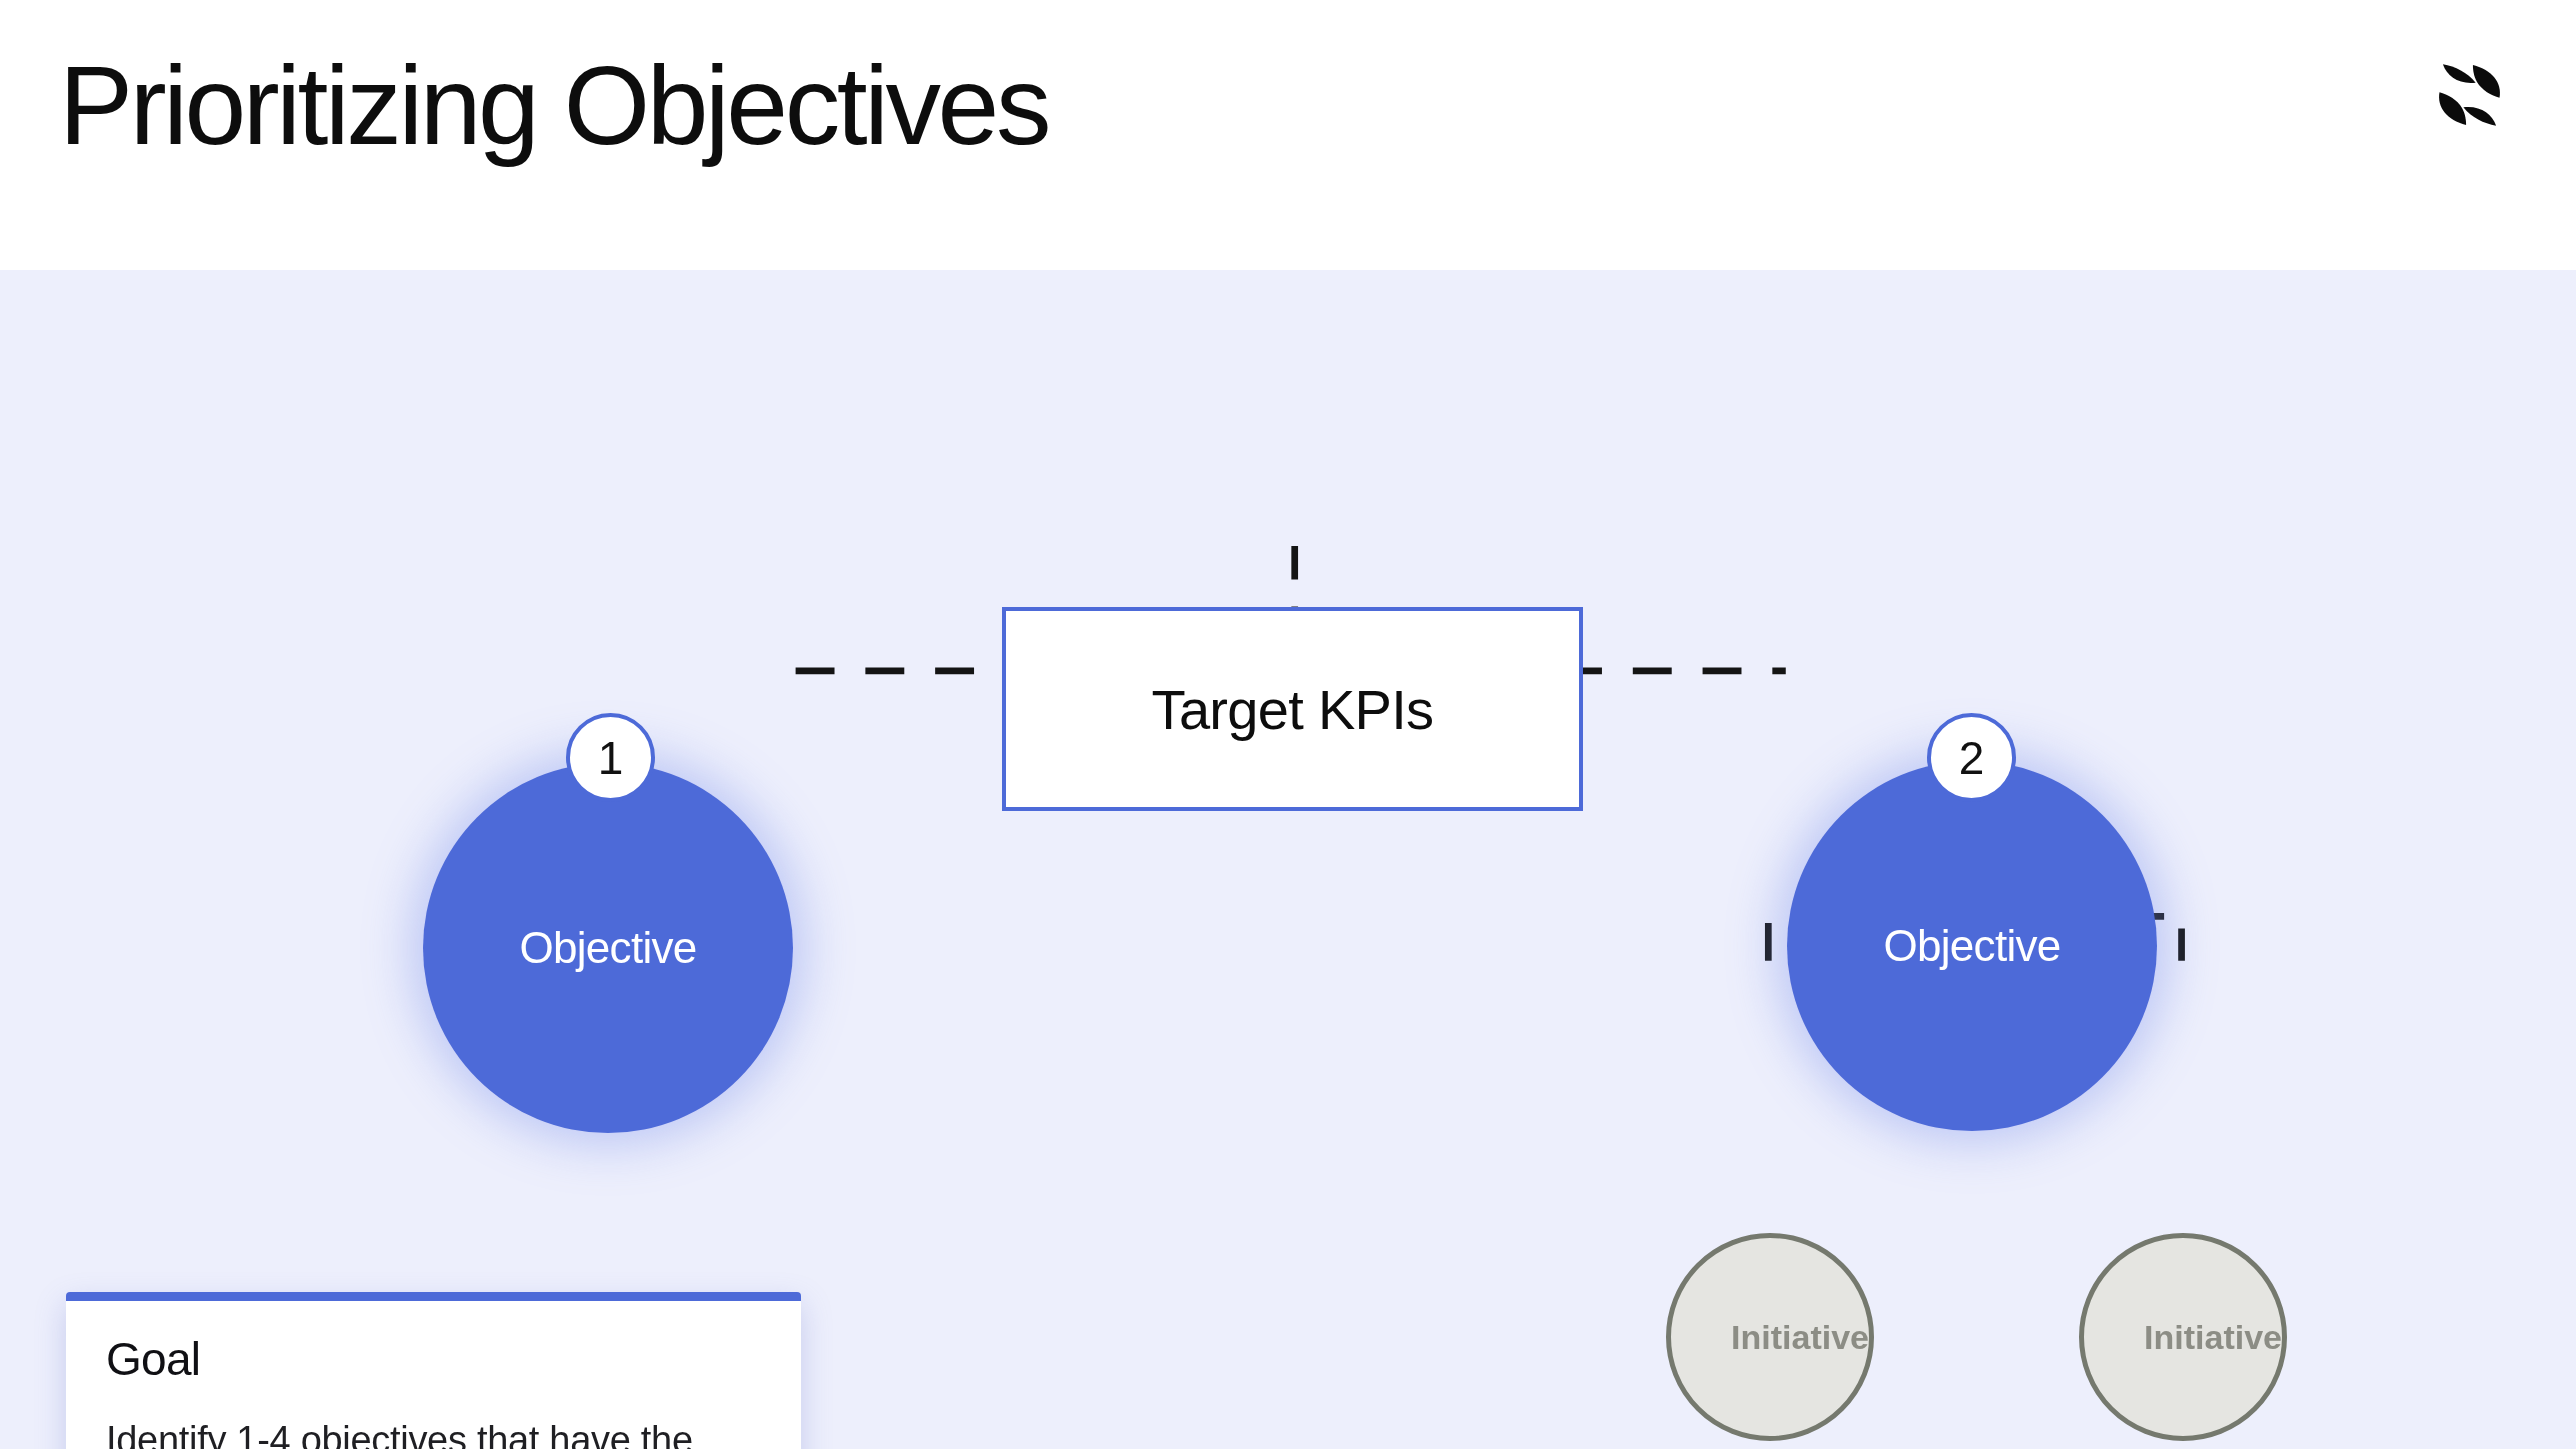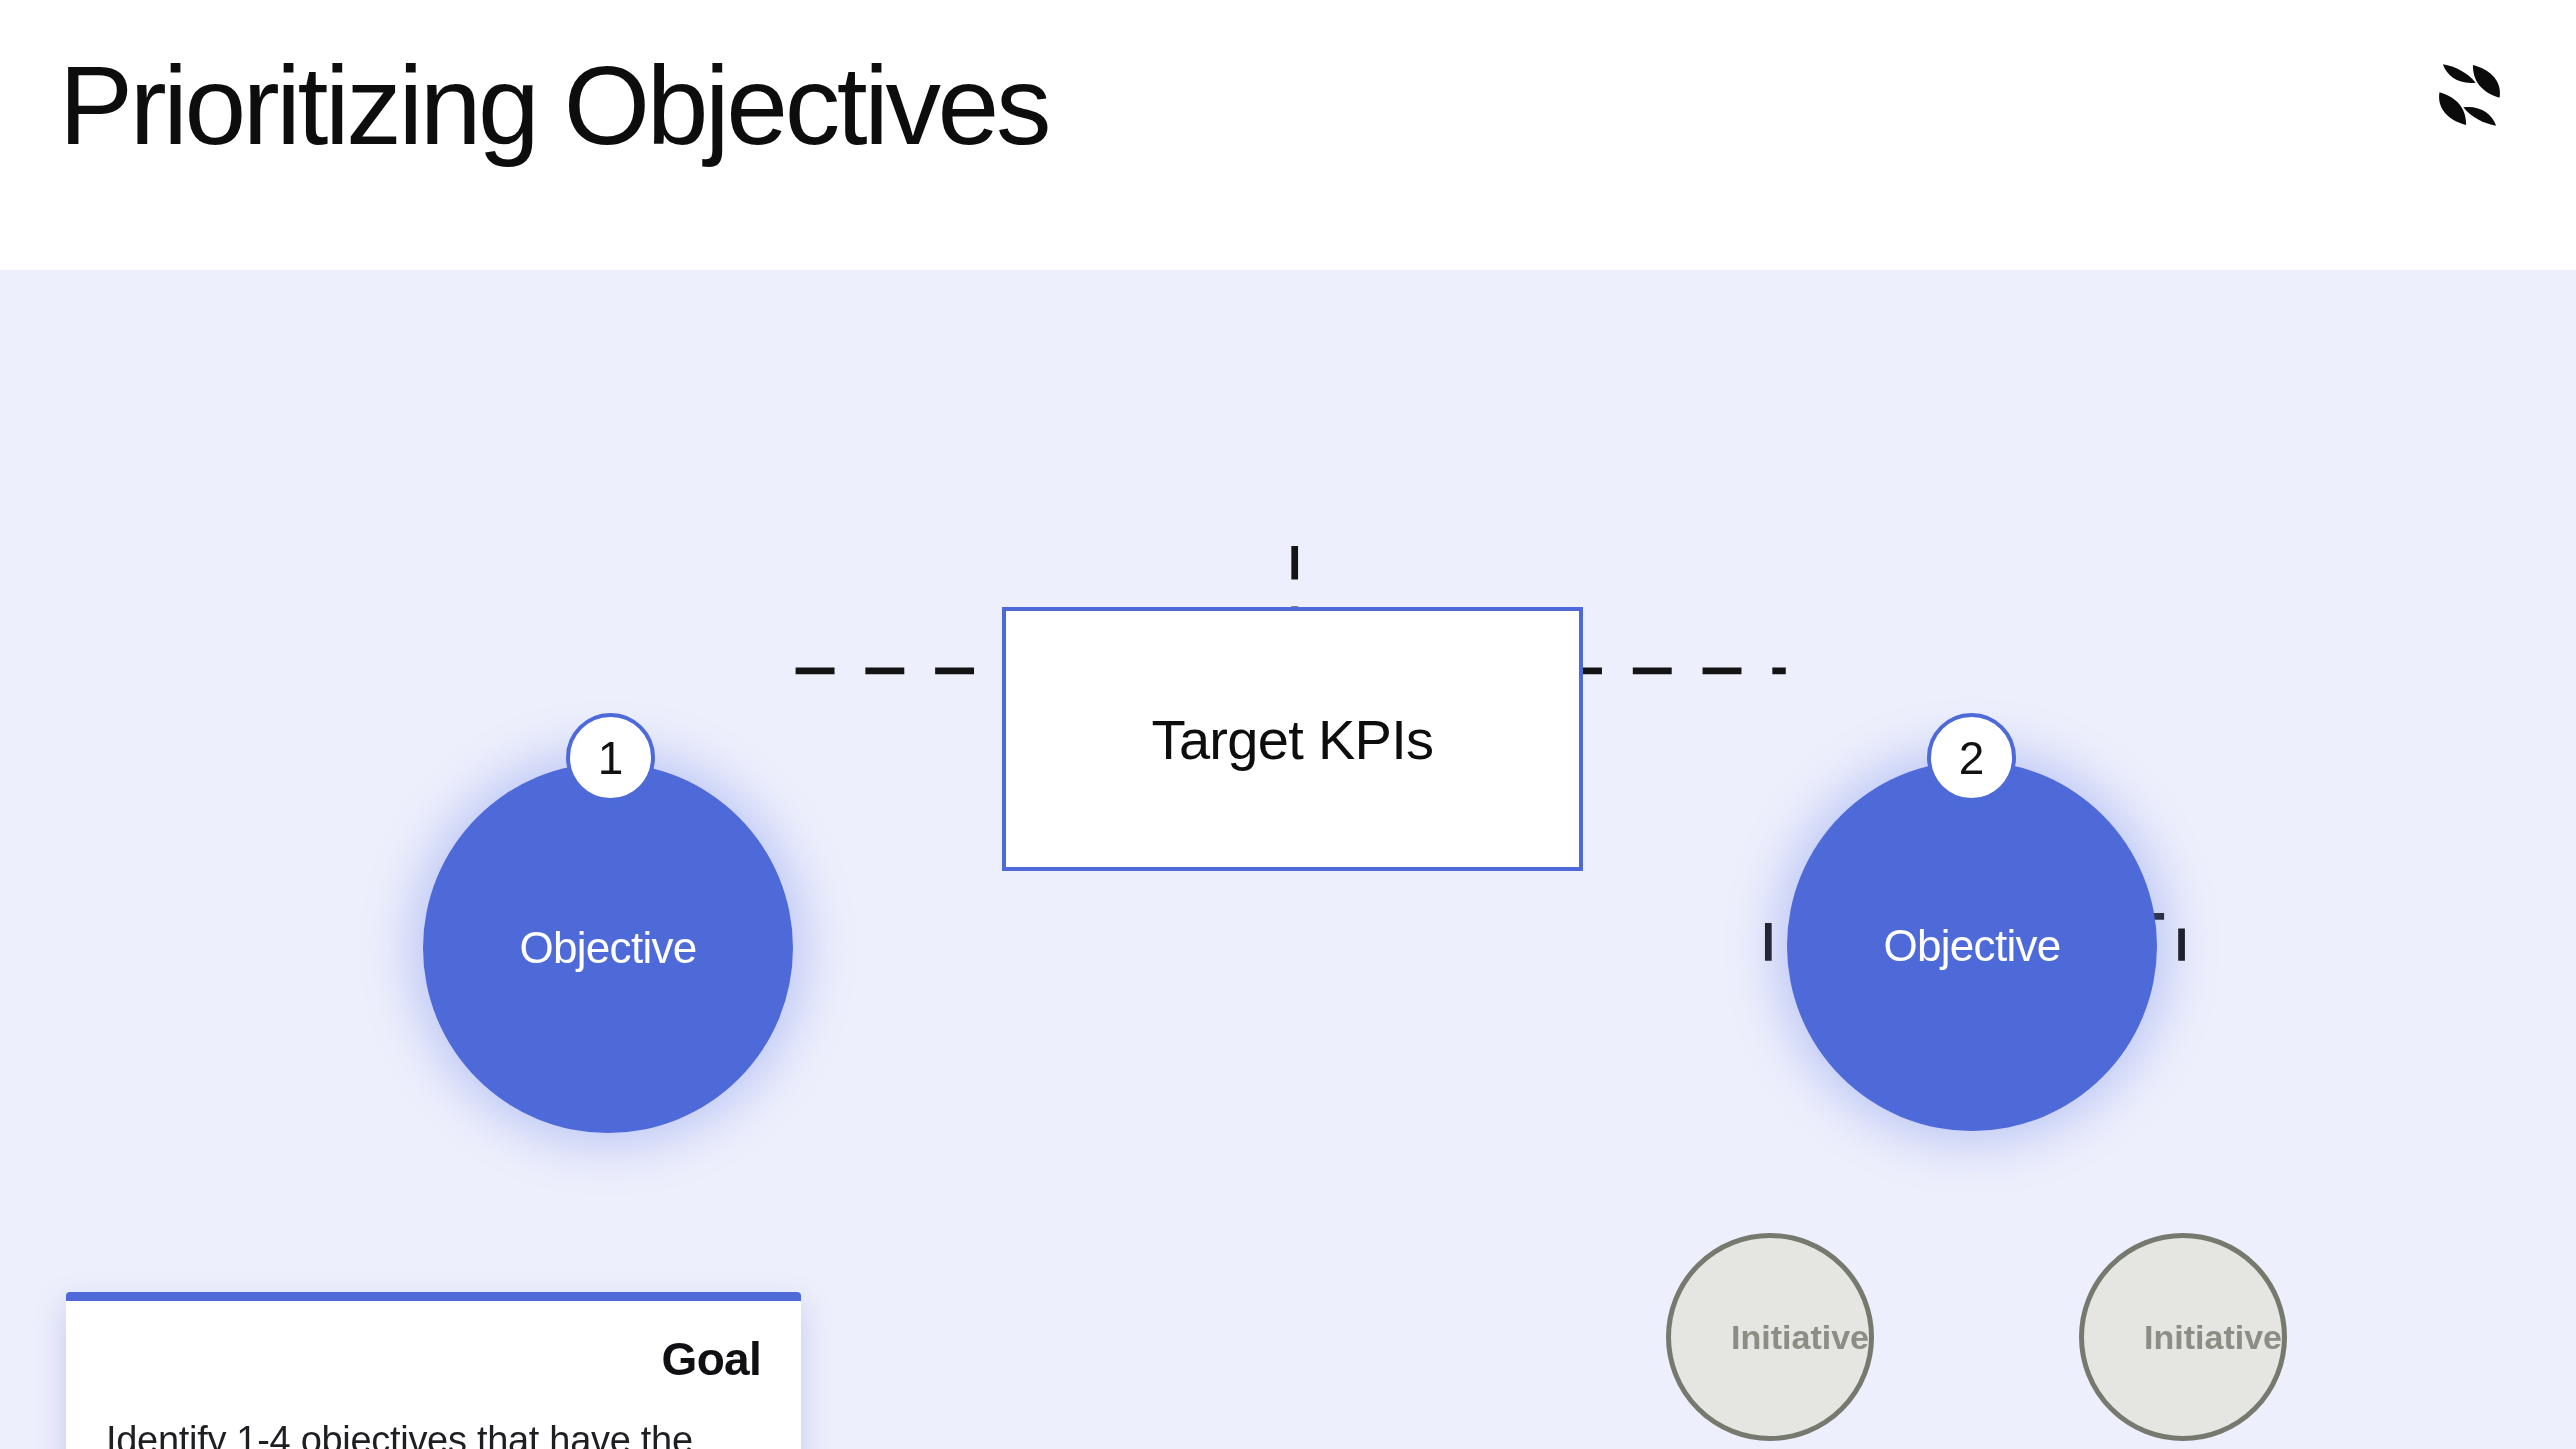--- a/index.html
+++ b/index.html
@@ -49,21 +49,21 @@
     stroke:var(--dash,#141414);
     stroke-width:10;
     fill:none;
   }
   .dash-long{stroke-dasharray:58 46;}
   .dash-kpi{stroke-dasharray:50 40;}
   .dash-stub{stroke-dasharray:44 30;}
   .dash-elbow{stroke-dasharray:56 44;}
   
   .kpi-box{
-    position:absolute;left:1002px;top:337px;width:581px;height:264px;
+    position:absolute;left:1002px;top:337px;width:581px;height:204px;
     background:#fff;border:4.7px solid var(--accent-blue,#4d6ad8);
     display:flex;align-items:center;justify-content:center;
   }
   .kpi-box .label{
     font-size:56px;font-weight:500;color:var(--ink,#0d0d0d);
     letter-spacing:-0.7px;
   }
   
   .objective{
     position:absolute;width:370px;height:370px;border-radius:50%;
@@ -98,21 +98,21 @@
   .initiative-2{left:2079px;top:963px;}
   
   .goal-card{
     position:absolute;left:66px;top:1022px;width:735px;height:374px;
     background:#fff;border-radius:4px;
     border-top:9.4px solid var(--accent-blue,#4d6ad8);
     box-shadow:0 12px 31px rgba(96,110,200,.28);
     padding:31px 40px 0 40px;
   }
   .goal-card h2{
-    font-size:46px;font-weight:700;color:#101014;letter-spacing:-0.7px;text-align:right;
+    font-size:46px;font-weight:400;color:#101014;letter-spacing:-0.7px;
   }
   .goal-card p{
     margin-top:25.5px;width:607px;
     font-size:38px;line-height:56px;font-weight:400;
     color:var(--body-ink,#1f1f23);letter-spacing:-0.3px;
   }
 </style>
 </head>
 <body>
 

